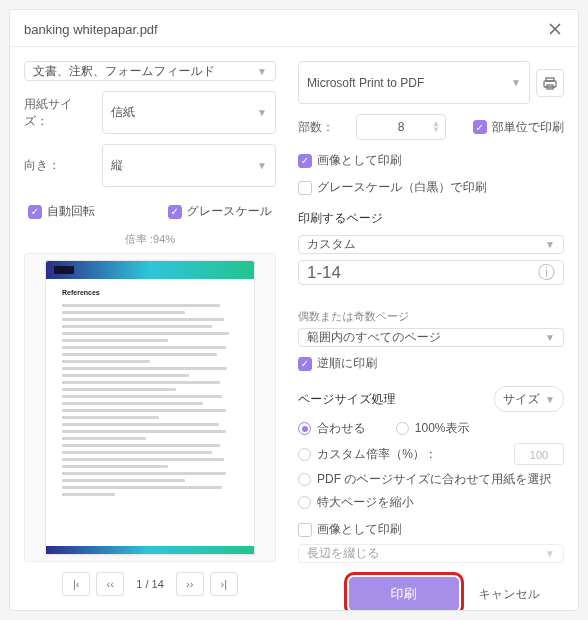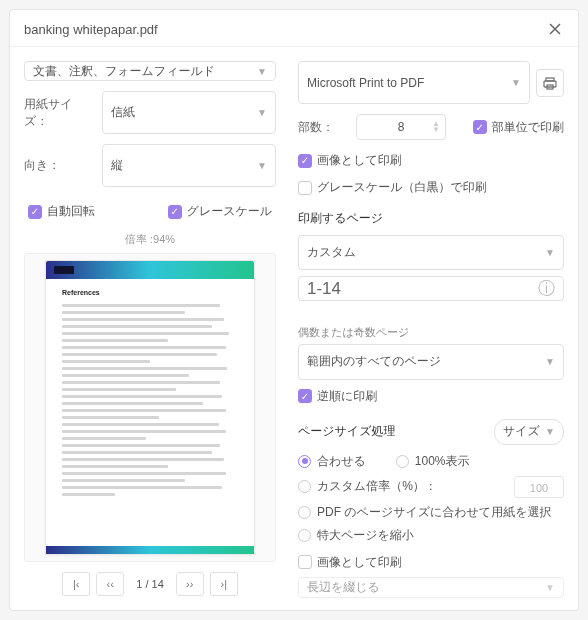--- a/index.html
+++ b/index.html
@@ -606,17 +606,21 @@
 
       <div class="chk-row" style="margin-top:10px;">
         <div class="chk unchecked"></div>
         <span>画像として印刷</span>
       </div>
       <div class="select duplex-sel">
         <span>長辺を綴じる</span>
         <span class="caret">▼</span>
       </div>
 
+      <div class="actions">
+        <button class="btn-primary">印刷</button>
+        <button class="btn-cancel">キャンセル</button>
+      </div>
 
     </div>
   </div>
 
 </div>
 
 </body></html>

